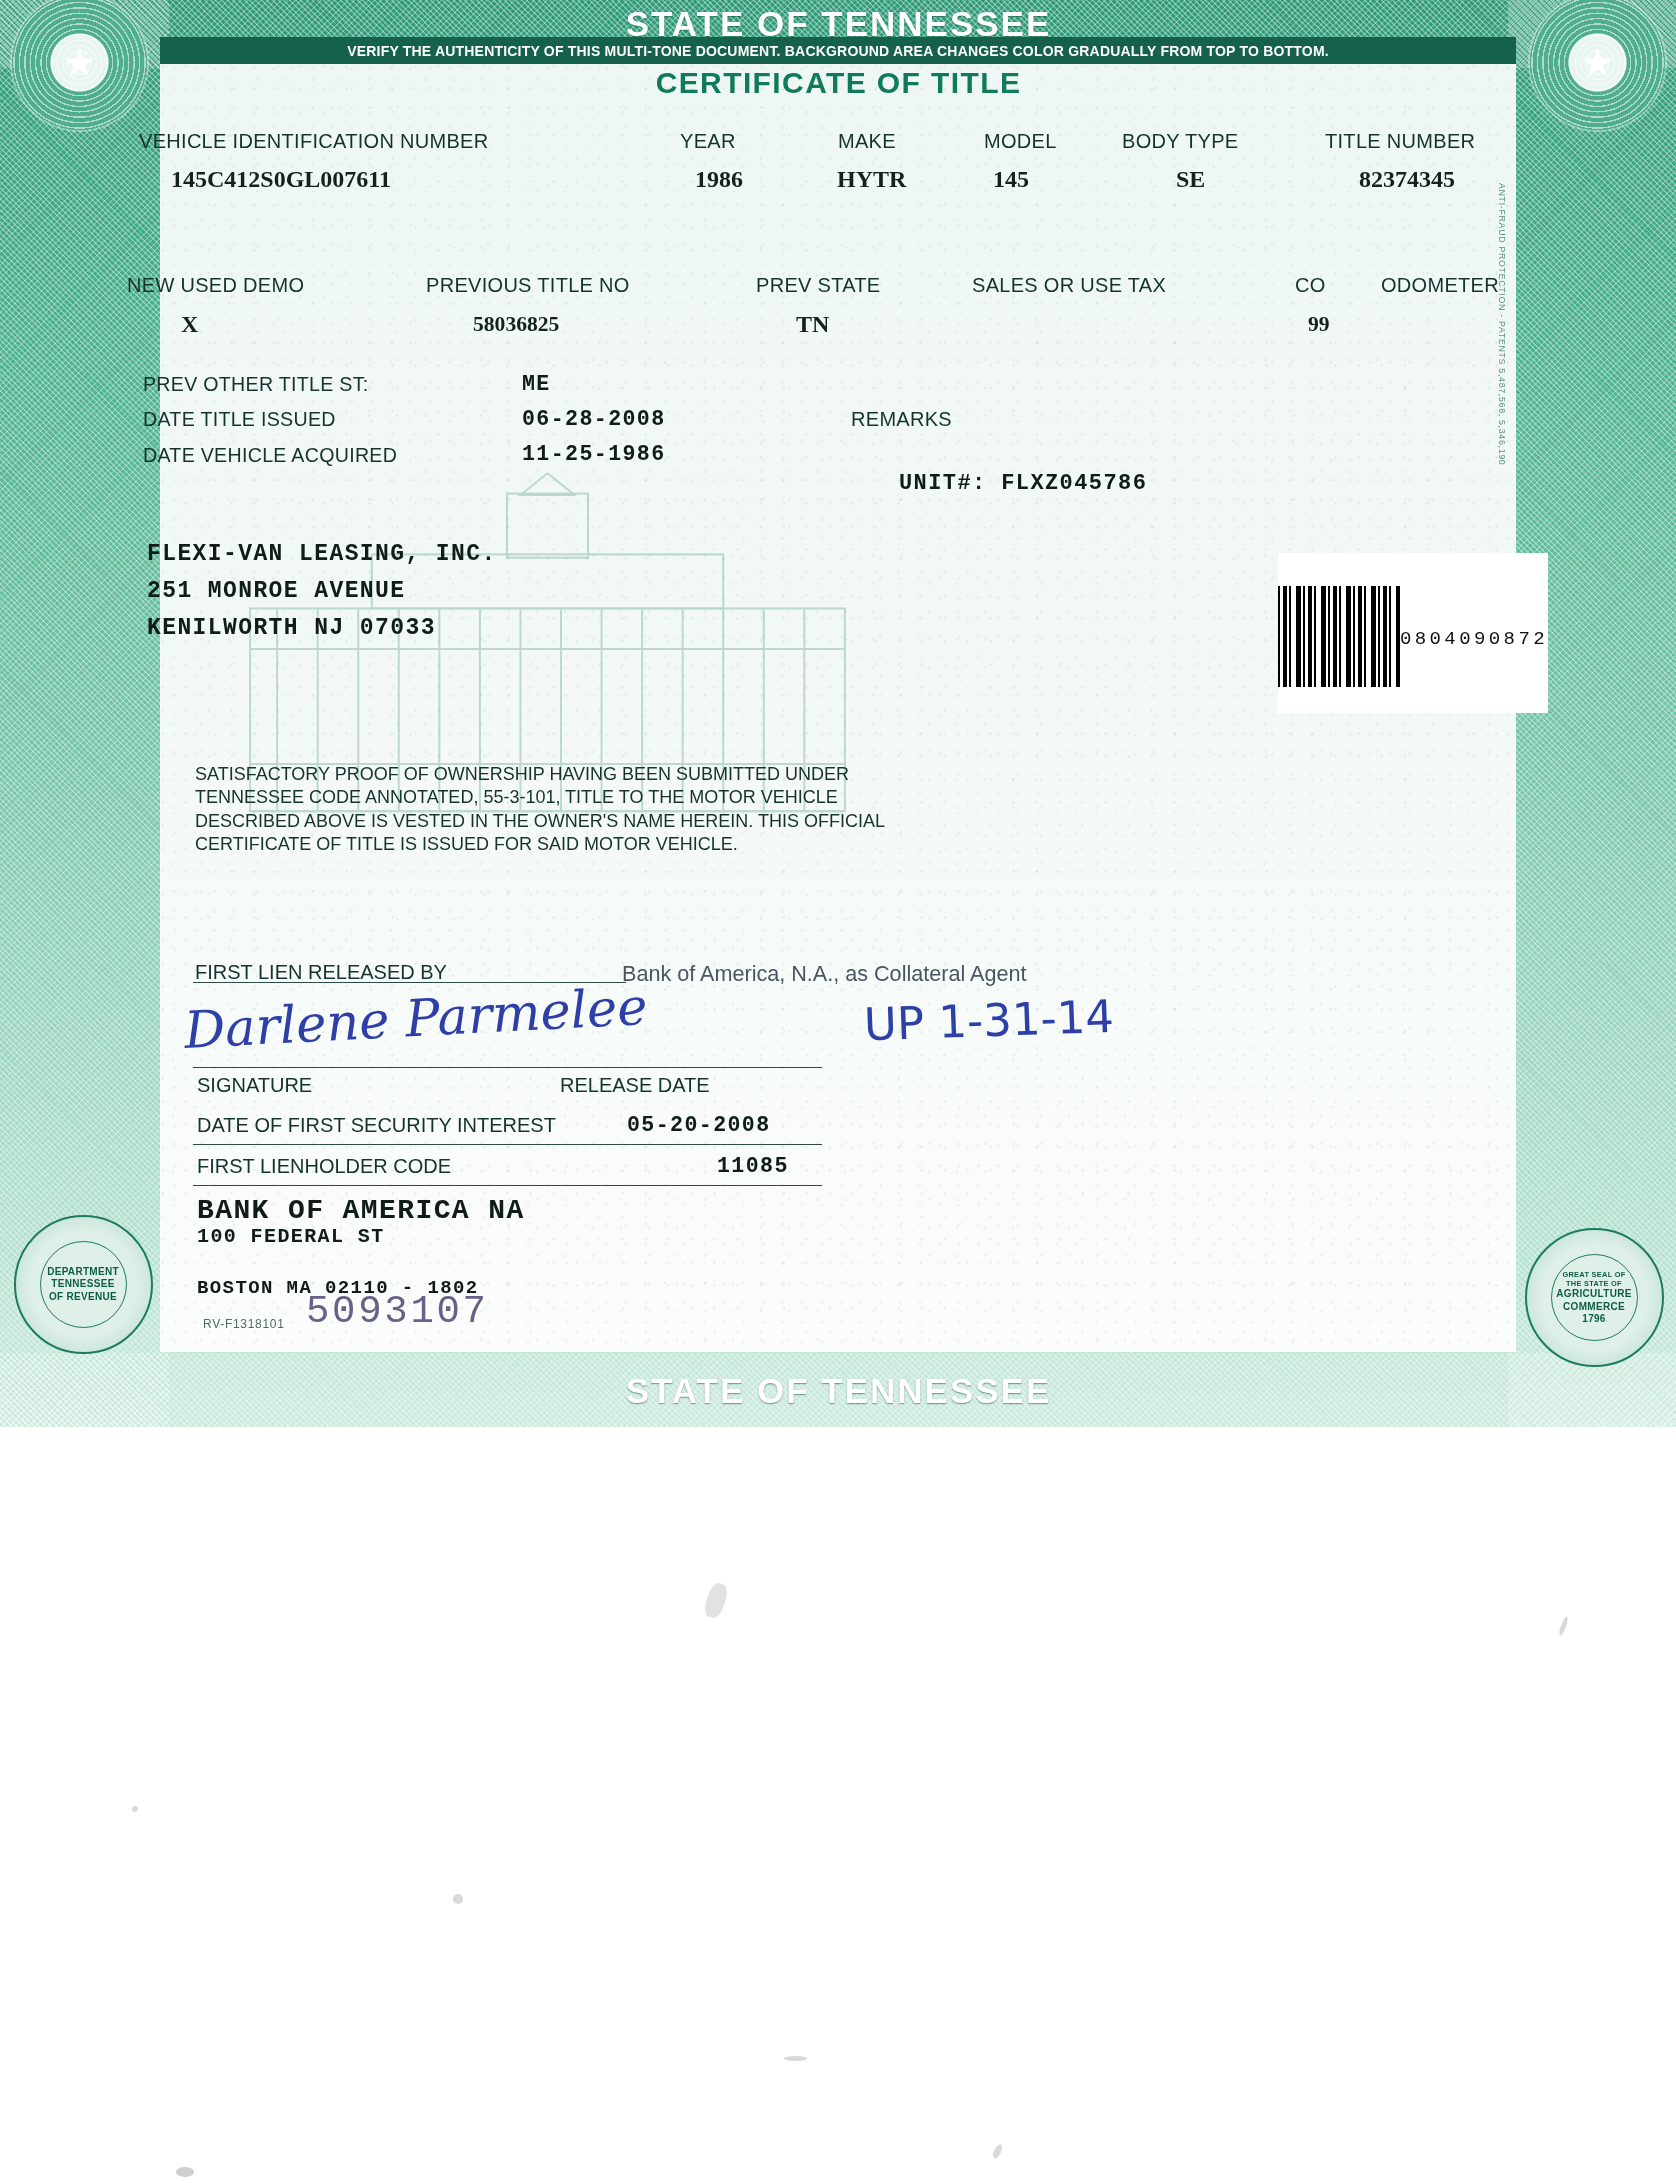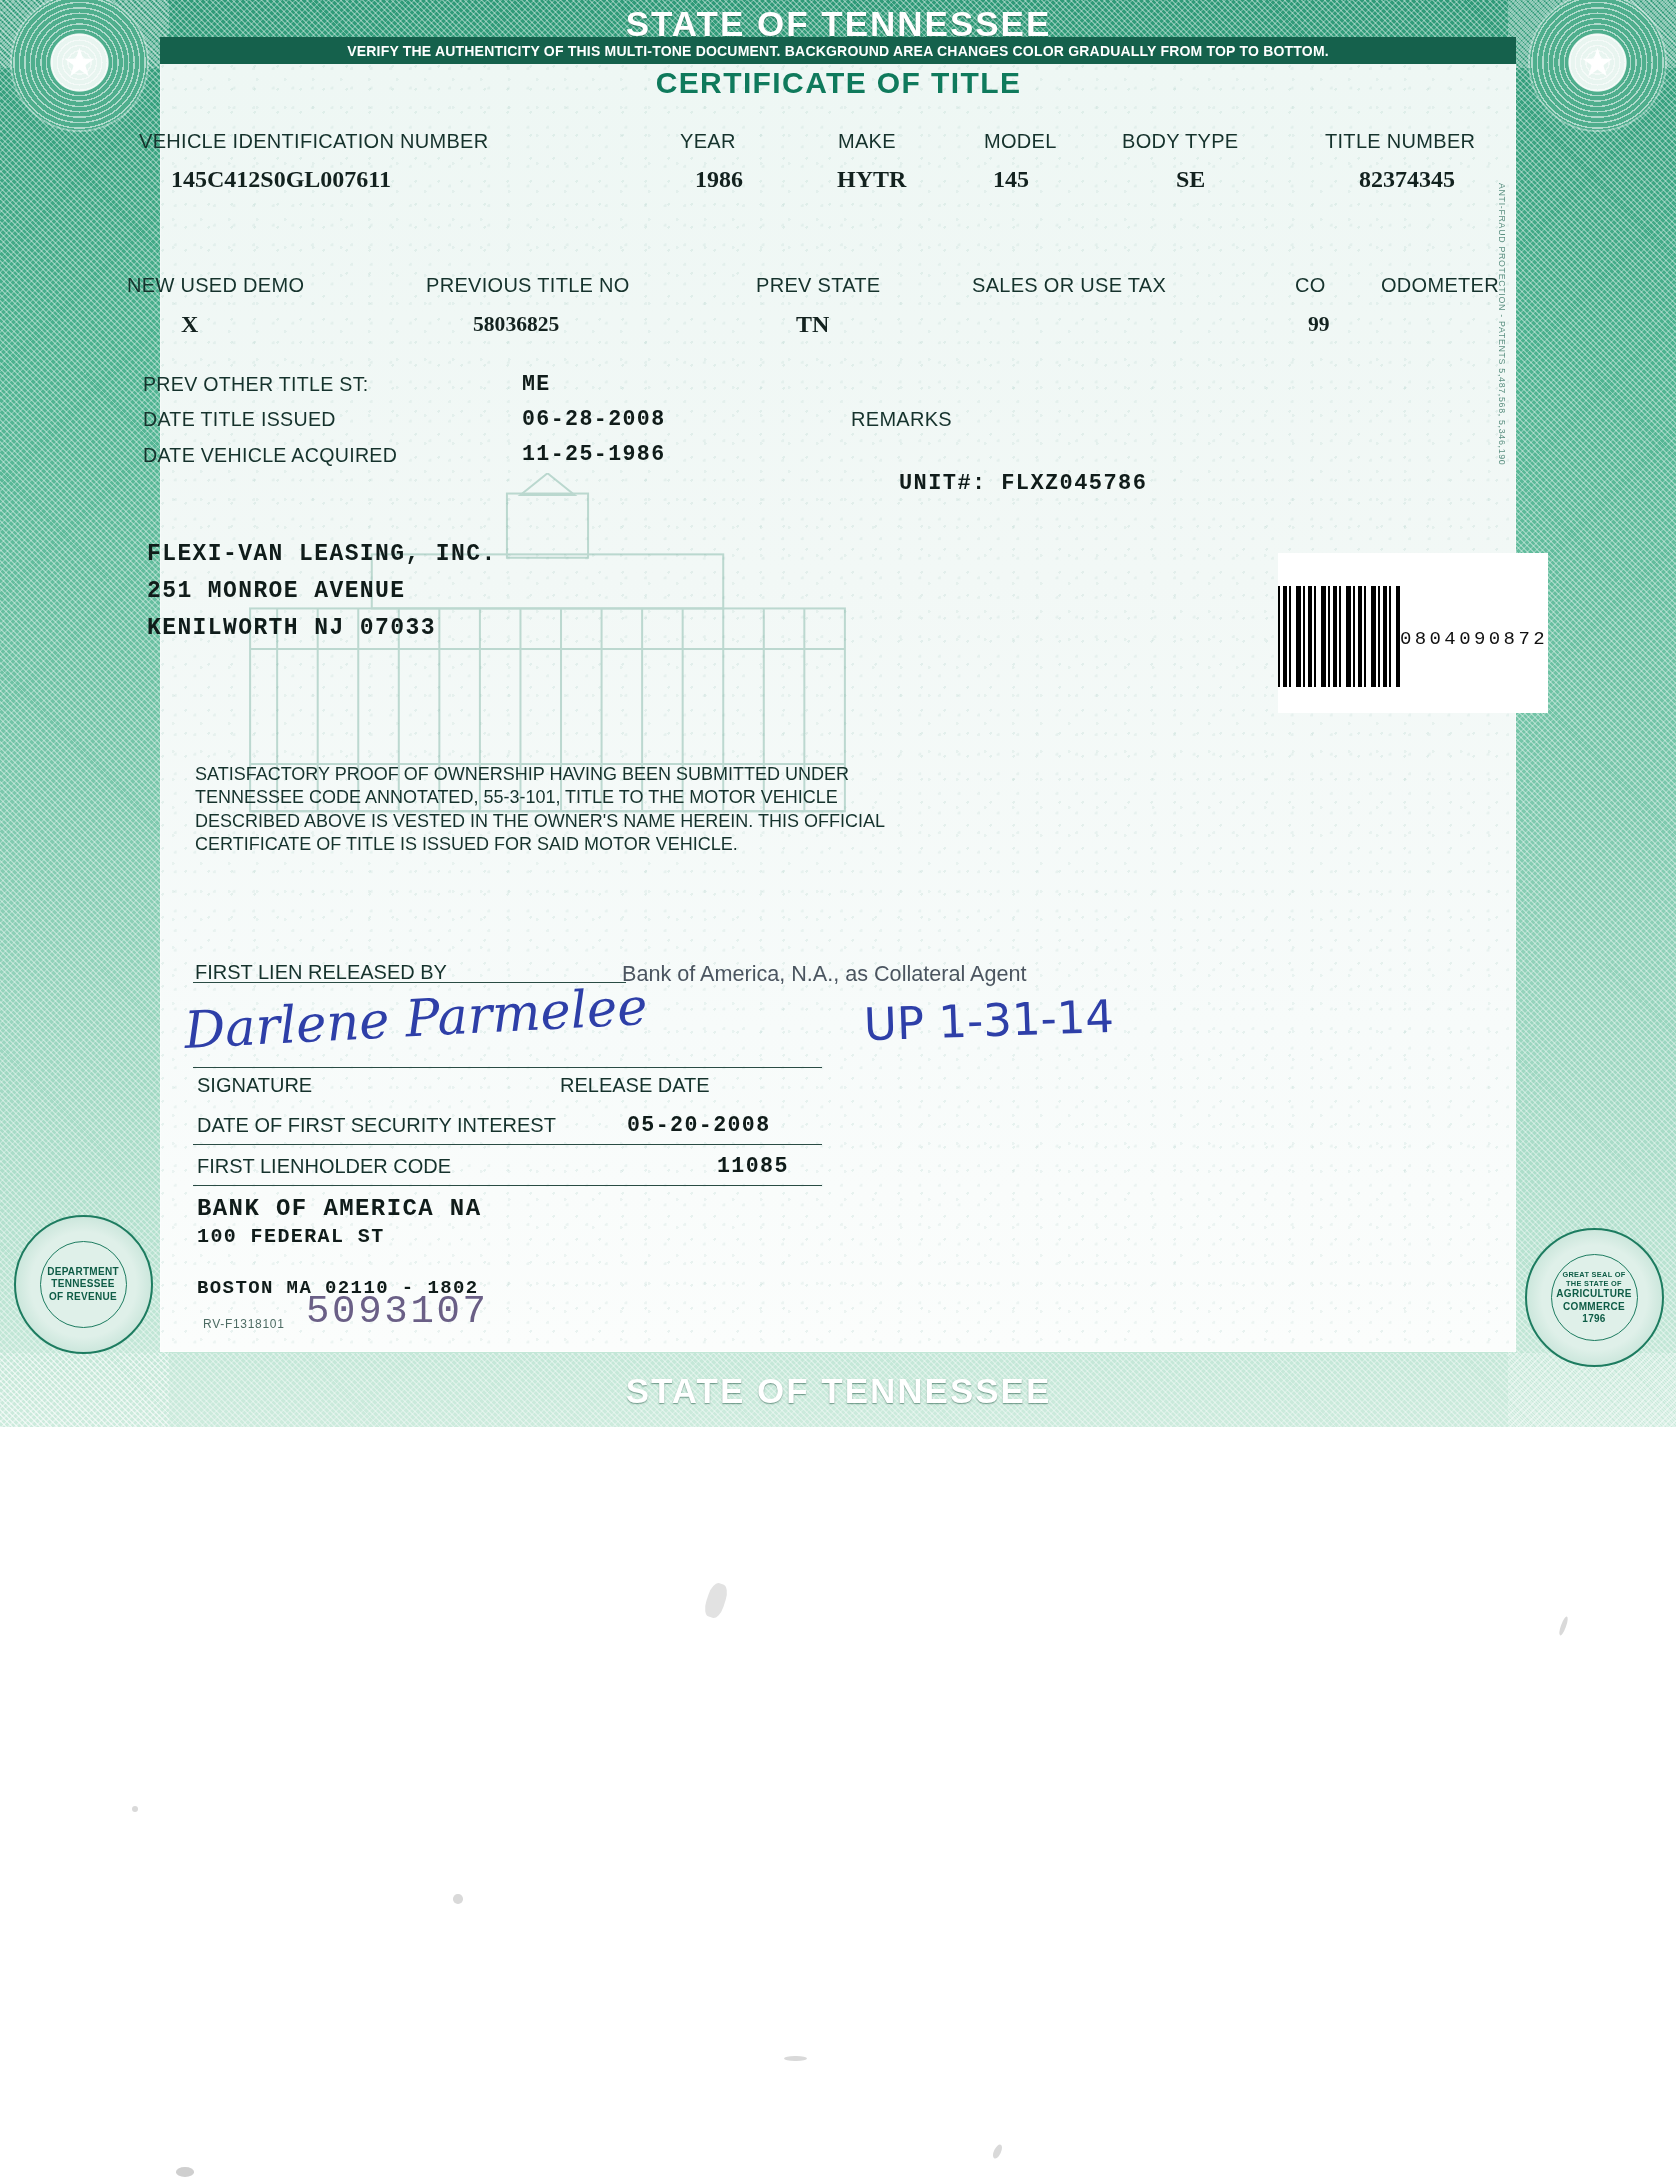--- a/index.html
+++ b/index.html
@@ -464,21 +464,21 @@
   <div class="small-lbl" style="left:197px; top:1114px; font-size:20px;">DATE OF FIRST SECURITY INTEREST</div>
   <div class="val-mono" style="left:627px; top:1113px;">05-20-2008</div>
 
   <div class="rule" style="left:193px; top:1144px; width:629px;"></div>
 
   <div class="small-lbl" style="left:197px; top:1155px; font-size:20px;">FIRST LIENHOLDER CODE</div>
   <div class="val-mono" style="left:717px; top:1154px;">11085</div>
 
   <div class="rule" style="left:193px; top:1185px; width:629px;"></div>
 
-  <div class="val-mono" style="left:197px; top:1195px; font-size:24px;">BANK OF AMERICA NA</div>
+  <div class="val-mono" style="left:197px; top:1195px; font-size:28px;">BANK OF AMERICA NA</div>
   <div class="val-mono" style="left:197px; top:1225px; font-size:20px;">100 FEDERAL ST</div>
   <div class="val-mono" style="left:197px; top:1277px; font-size:19px;">BOSTON          MA 02110 - 1802</div>
 
   <div id="stamp-number">5093107</div>
   <div id="form-code">RV-F1318101</div>
 
   <div class="seal" id="seal-left">
     <div class="seal-inner">
       <div>DEPARTMENT</div>
       <div>TENNESSEE</div>

